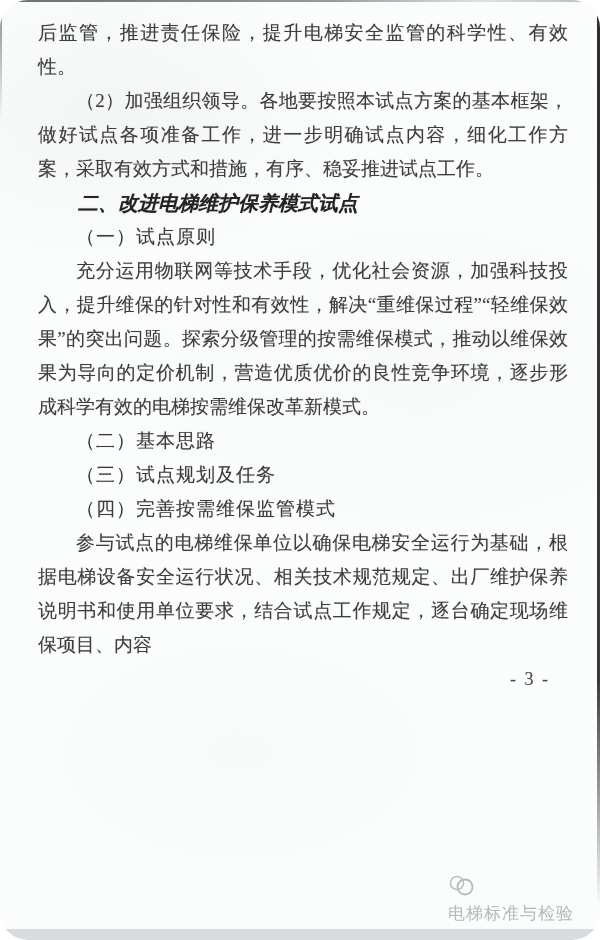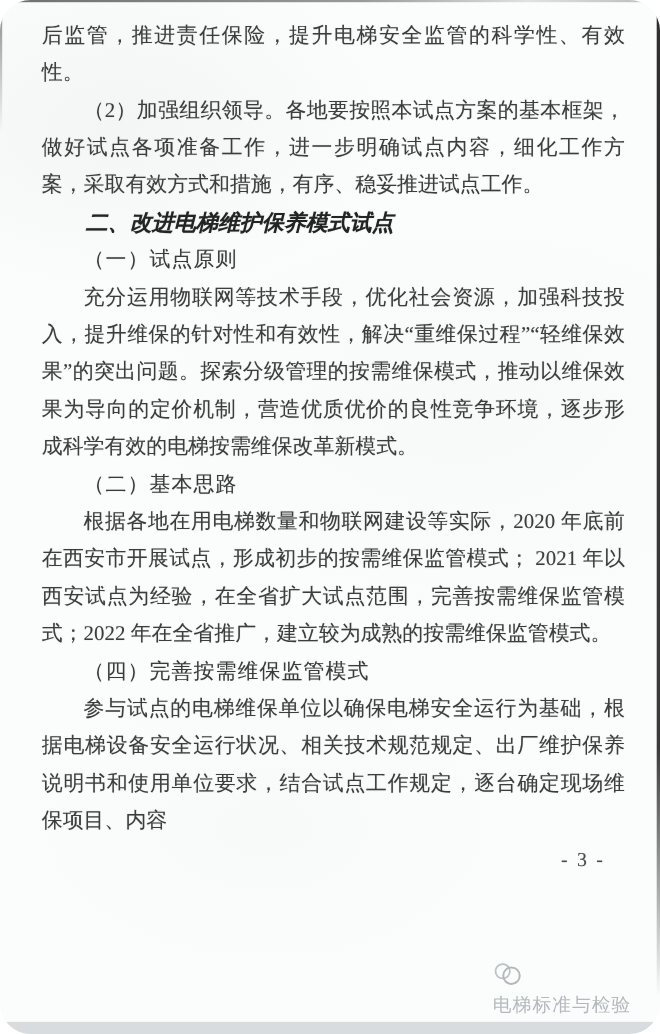--- a/index.html
+++ b/index.html
@@ -105,21 +105,21 @@
   <div class="edge-left"></div>
   <div class="edge-right"></div>
 
   <div class="doc-body">
     <p class="line-cont">后监管，推进责任保险，提升电梯安全监管的科学性、有效性。</p>
     <p class="para">（2）加强组织领导。各地要按照本试点方案的基本框架，做好试点各项准备工作，进一步明确试点内容，细化工作方案，采取有效方式和措施，有序、稳妥推进试点工作。</p>
     <p class="heading">二、改进电梯维护保养模式试点</p>
     <p class="subheading">（一）试点原则</p>
     <p class="para">充分运用物联网等技术手段，优化社会资源，加强科技投入，提升维保的针对性和有效性，解决“重维保过程”“轻维保效果”的突出问题。探索分级管理的按需维保模式，推动以维保效果为导向的定价机制，营造优质优价的良性竞争环境，逐步形成科学有效的电梯按需维保改革新模式。</p>
     <p class="subheading">（二）基本思路</p>
-    <p class="para">根据各地在用电梯数量和物联网建设等实际，2020 年底前在西安市开展试点，形成初步的按需维保监管模式； 2021 年以西安试点为经验，在全省扩大试点范围，完善按需维保监管模式；2022 年在全省推广，建立较为成熟的按需维保监管模式。</p>
+    <p class="subheading">（三）试点规划及任务</p>
     <p class="subheading">（四）完善按需维保监管模式</p>
     <p class="para">参与试点的电梯维保单位以确保电梯安全运行为基础，根据电梯设备安全运行状况、相关技术规范规定、出厂维护保养说明书和使用单位要求，结合试点工作规定，逐台确定现场维保项目、内容</p>
     <p class="page-number">- 3 -</p>
   </div>
 
   <div class="watermark">
     <span>
       <svg width="30" height="22" viewBox="0 0 30 22">
         <circle cx="9" cy="9" r="6.5" fill="none" stroke="#bcc2c5" stroke-width="1.6"></circle>
         <circle cx="17" cy="13" r="7.5" fill="none" stroke="#b3b9bc" stroke-width="1.8"></circle>

